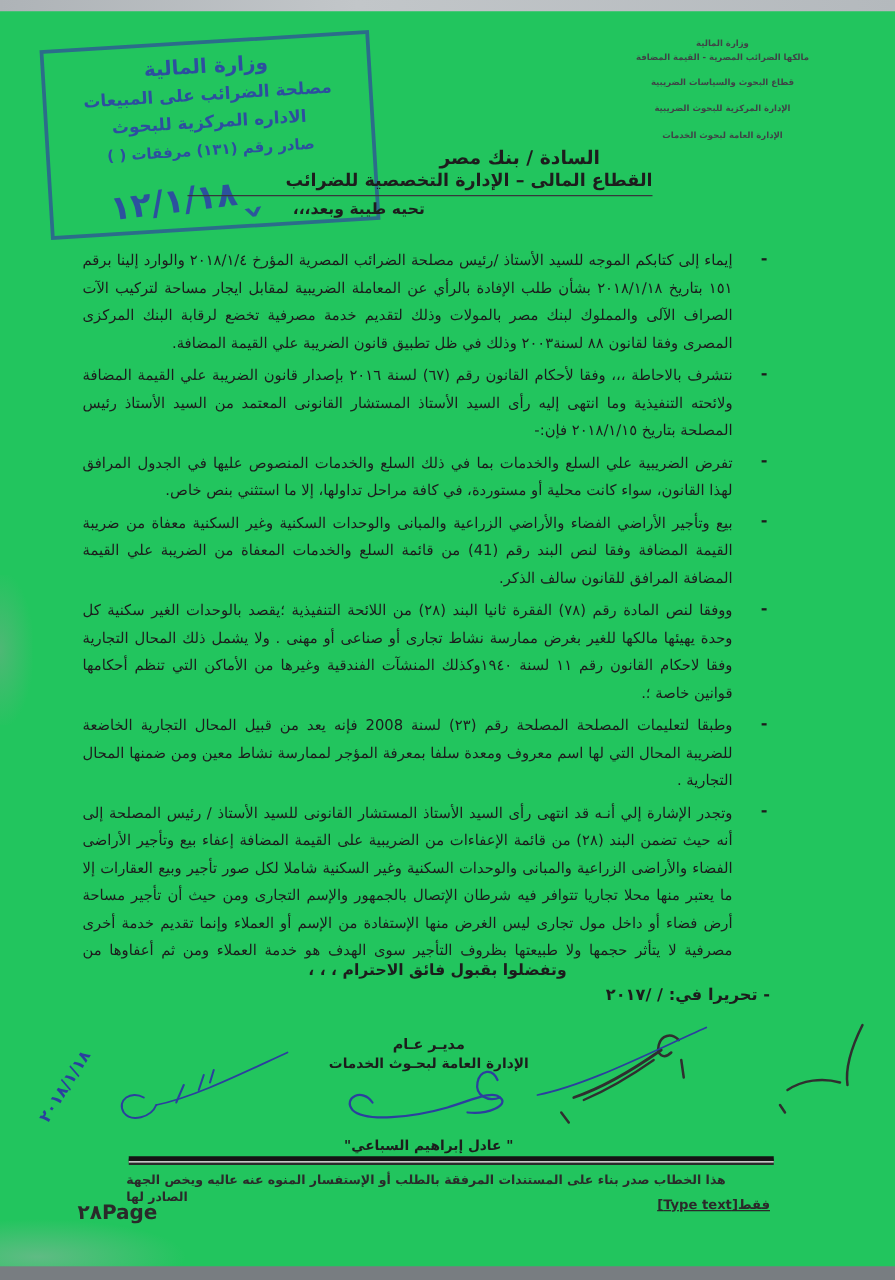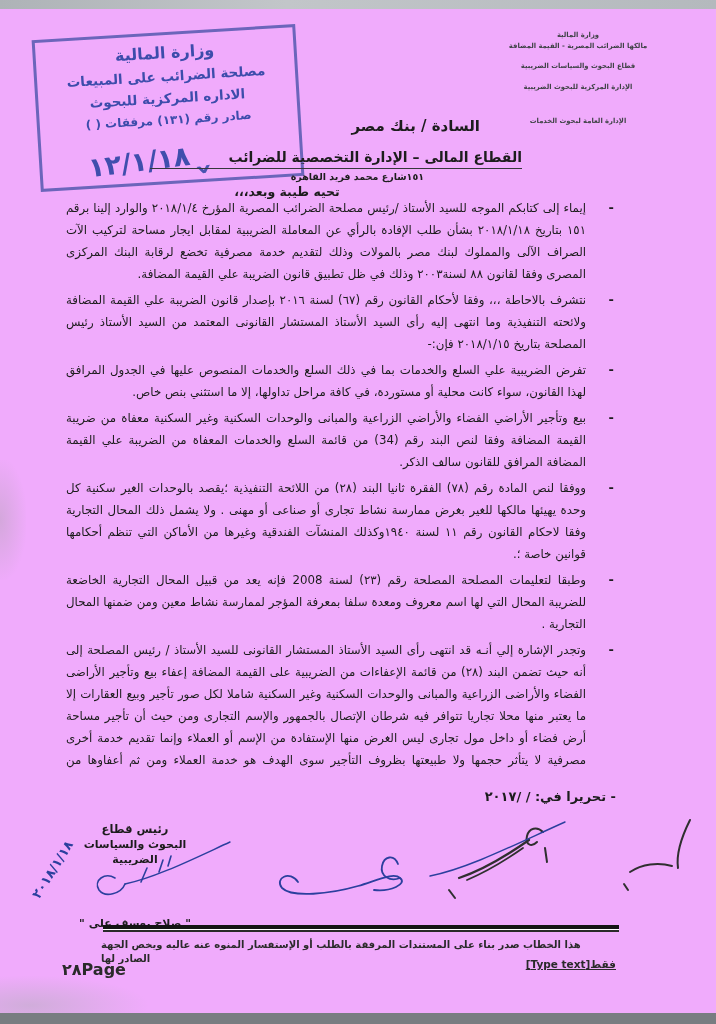--- a/index.html
+++ b/index.html
@@ -1,43 +1,43 @@
 <!DOCTYPE html>
 <html lang="ar"><head>
 <meta charset="utf-8">
 <style>
   html,body{margin:0;padding:0;}
   body{background:#e8e9ea;font-family:"DejaVu Sans",sans-serif;}
-  #page{position:relative;width:716px;height:1024px;background:#f0abfc;overflow:hidden;}
+  #page{position:relative;width:716px;height:1024px;background:#22c55e;overflow:hidden;}
   .abs{position:absolute;}
   
   .scan-top{left:0;top:0;width:716px;height:9px;background:linear-gradient(90deg,#aeb3b7,#c2c6c9 40%,#b4b9bd);}
   .scan-bottom{left:0;top:1013px;width:716px;height:11px;background:#787d81;}
   .scan-bl{left:0;top:975px;width:150px;height:38px;background:radial-gradient(ellipse at 20% 80%, rgba(170,175,178,.45), rgba(170,175,178,0) 70%);}
   .scan-left{left:0;top:460px;width:26px;height:120px;background:radial-gradient(ellipse at 0% 50%, rgba(160,160,160,.35), rgba(160,160,160,0) 75%);}
   
   .letterhead{right:18px;top:30px;width:240px;text-align:center;color:#3f4346;direction:rtl;}
   .letterhead div{font-size:6.8px;line-height:10px;font-weight:700;}
   .lh1{margin-bottom:1px;}
   .lh2{margin-bottom:10px;}
   .lh3{margin-bottom:11px;}
-  .lh4{margin-bottom:24px;}
+  .lh4{margin-bottom:11px;}
   
   .stamp{left:36px;top:32px;width:264px;height:152px;border:3px solid rgba(48,70,158,.75);transform:rotate(-3.5deg);color:#2e45a5;direction:rtl;text-align:center;padding-top:8px;box-sizing:border-box;opacity:.92;}
   .stamp .s1{font-size:16px;font-weight:700;letter-spacing:1px;}
   .stamp .s2{font-size:13.5px;font-weight:700;margin-top:6px;}
   .stamp .s3{font-size:13.5px;font-weight:700;margin-top:6px;}
   .stamp .s4{font-size:12px;font-weight:700;margin-top:7px;letter-spacing:.5px;}
   .stamp-date{left:88px;top:146px;font-size:27px;font-weight:700;color:#2e45a5;transform:rotate(-7deg);letter-spacing:2px;direction:ltr;opacity:.9;}
   .stamp-tick{left:196px;top:152px;font-size:30px;color:#2e45a5;transform:rotate(-100deg);font-weight:700;opacity:.85;}
   
   .recipient{left:150px;top:116px;width:372px;direction:rtl;color:#1d1d1d;}
   .r1{font-size:15px;font-weight:700;padding-left:40px;text-align:center;}
   .r1w{text-align:right;padding-right:42px;}
-  .r2{font-size:14px;font-weight:700;text-align:right;border-bottom:1.6px solid #35383b;padding-bottom:3px;margin-top:14px;}
+  .r2{font-size:14px;font-weight:700;text-align:right;border-bottom:1.6px solid #35383b;padding-bottom:3px;margin-top:2px;}
   .r3{font-size:9.5px;font-weight:700;text-align:right;padding-right:98px;margin-top:2px;}
   .r4{font-size:12.5px;font-weight:700;text-align:center;padding-right:98px;margin-top:2px;}
   
   .body-list{left:66px;top:197px;width:548px;height:578px;overflow:hidden;direction:rtl;color:#1c1c1c;}
   .body-list ul{list-style:none;margin:0;padding:0;}
   .body-list li{display:flex;margin-bottom:4px;}
   .dash{flex:0 0 22px;font-weight:700;font-size:13px;line-height:22px;text-align:right;padding-left:6px;}
   .ptext{flex:1;font-size:11.8px;font-weight:400;line-height:22px;text-align:justify;}
   
   .closing{left:230px;top:768px;width:240px;text-align:center;font-size:12.5px;font-weight:700;color:#1c1c1c;direction:rtl;}
@@ -82,84 +82,84 @@
     <div class="s2">مصلحة الضرائب على المبيعات</div>
     <div class="s3">الاداره المركزية للبحوث</div>
     <div class="s4">صادر رقم (١٣١) مرفقات (     )</div>
   </div>
   <div class="abs stamp-tick">‹</div>
   <div class="abs stamp-date">١٢/١/١٨</div>
 
   <div class="abs recipient">
     <div class="r1w"><span class="r1">السادة / بنك مصر</span></div>
     <div class="r2">القطاع المالى – الإدارة التخصصية للضرائب</div>
-    <div class="r3">١٥١شارع محمد فريد القاهرة</div>
     <div class="r4">تحيه طيبة وبعد،،،</div>
   </div>
 
   <div class="abs body-list">
     <ul>
       <li>
           <span class="dash">-</span>
           <span class="ptext">إيماء إلى كتابكم الموجه للسيد الأستاذ /رئيس مصلحة الضرائب المصرية المؤرخ ٢٠١٨/١/٤ والوارد إلينا برقم ١٥١ بتاريخ ٢٠١٨/١/١٨ بشأن طلب الإفادة بالرأي عن المعاملة الضريبية لمقابل ايجار مساحة لتركيب الآت الصراف الآلى والمملوك لبنك مصر بالمولات وذلك لتقديم خدمة مصرفية تخضع لرقابة البنك المركزى المصرى وفقا لقانون ٨٨ لسنة٢٠٠٣  وذلك في ظل تطبيق قانون الضريبة علي القيمة المضافة.</span>
         </li>
       <li>
           <span class="dash">-</span>
           <span class="ptext">نتشرف بالاحاطة ،،، وفقا لأحكام القانون رقم (٦٧) لسنة ٢٠١٦ بإصدار قانون الضريبة علي القيمة المضافة ولائحته التنفيذية وما انتهى إليه رأى السيد الأستاذ المستشار القانونى المعتمد من السيد الأستاذ رئيس المصلحة بتاريخ ٢٠١٨/١/١٥ فإن:-</span>
         </li>
       <li>
           <span class="dash">-</span>
           <span class="ptext">تفرض الضريبية علي السلع والخدمات بما في ذلك السلع والخدمات المنصوص عليها في الجدول المرافق لهذا القانون، سواء كانت محلية أو مستوردة، في كافة مراحل تداولها، إلا ما استثني بنص خاص.</span>
         </li>
       <li>
           <span class="dash">-</span>
-          <span class="ptext">بيع وتأجير الأراضي الفضاء والأراضي الزراعية والمبانى والوحدات السكنية وغير السكنية معفاة من ضريبة القيمة المضافة وفقا لنص البند رقم (34) من قائمة السلع والخدمات المعفاة من الضريبة  علي القيمة المضافة المرافق للقانون سالف الذكر.</span>
+          <span class="ptext">بيع وتأجير الأراضي الفضاء والأراضي الزراعية والمبانى والوحدات السكنية وغير السكنية معفاة من ضريبة القيمة المضافة وفقا لنص البند رقم (41) من قائمة السلع والخدمات المعفاة من الضريبة  علي القيمة المضافة المرافق للقانون سالف الذكر.</span>
         </li>
       <li>
           <span class="dash">-</span>
           <span class="ptext">ووفقا لنص المادة رقم (٧٨) الفقرة ثانيا البند (٢٨) من اللائحة التنفيذية ؛يقصد بالوحدات الغير سكنية كل وحدة يهيئها مالكها للغير بغرض ممارسة نشاط تجارى أو صناعى أو مهنى . ولا يشمل ذلك المحال التجارية وفقا لاحكام القانون رقم ١١ لسنة ١٩٤٠وكذلك المنشآت الفندقية وغيرها من الأماكن التي تنظم أحكامها قوانين خاصة ؛.</span>
         </li>
       <li>
           <span class="dash">-</span>
           <span class="ptext">وطبقا لتعليمات المصلحة المصلحة رقم (٢٣) لسنة 2008 فإنه يعد من قبيل المحال التجارية الخاضعة للضريبة المحال التي لها اسم معروف ومعدة سلفا بمعرفة المؤجر لممارسة نشاط معين ومن ضمنها المحال التجارية .</span>
         </li>
       <li>
           <span class="dash">-</span>
           <span class="ptext">وتجدر الإشارة إلي أنـه قد انتهى رأى السيد الأستاذ المستشار القانونى للسيد الأستاذ / رئيس المصلحة إلى أنه حيث تضمن البند (٢٨) من قائمة الإعفاءات من الضريبية على القيمة المضافة إعفاء بيع وتأجير الأراضى الفضاء والأراضى الزراعية والمبانى والوحدات السكنية وغير السكنية شاملا لكل صور تأجير وبيع العقارات إلا ما يعتبر منها محلا تجاريا تتوافر فيه شرطان الإتصال بالجمهور والإسم التجارى ومن حيث أن تأجير مساحة أرض فضاء أو داخل مول تجارى ليس الغرض منها الإستفادة من الإسم أو العملاء وإنما  تقديم خدمة أخرى مصرفية لا يتأثر حجمها ولا طبيعتها بظروف التأجير سوى الهدف هو خدمة العملاء ومن ثم أعفاوها من الضريبية على القيمة المضافة .</span>
         </li>
     </ul>
   </div>
 
+  <div class="abs closing">وتفضلوا بقبول فائق الاحترام ، ، ،</div>
   <div class="abs dateline">- تحريرا في: /    /٢٠١٧</div>
 
   <svg class="abs" style="left:612px;top:806px;" width="100" height="100" viewBox="0 0 100 100">
     <path d="M78,14 C70,30 64,48 66,62" stroke="#2f2f2f" stroke-width="2" fill="none" stroke-linecap="round"></path>
     <path d="M18,66 C30,58 46,56 60,60" stroke="#2f2f2f" stroke-width="2" fill="none" stroke-linecap="round"></path>
     <path d="M12,78 l4,6" stroke="#2f2f2f" stroke-width="2" fill="none" stroke-linecap="round"></path>
   </svg>
 
   <svg class="abs" style="left:425px;top:818px;" width="130" height="95" viewBox="0 0 130 95">
     <path d="M118,14 C112,8 104,10 102,18 C100,26 106,30 112,24" stroke="#2f2f2f" stroke-width="2" fill="none" stroke-linecap="round"></path>
     <path d="M104,22 C84,36 58,52 34,60" stroke="#2f2f2f" stroke-width="2.2" fill="none" stroke-linecap="round"></path>
     <path d="M98,30 C78,44 56,56 42,62" stroke="#2f2f2f" stroke-width="1.8" fill="none" stroke-linecap="round"></path>
     <path d="M120,30 l2,14" stroke="#2f2f2f" stroke-width="2" fill="none" stroke-linecap="round"></path>
     <path d="M24,72 l6,8" stroke="#2f2f2f" stroke-width="2" fill="none" stroke-linecap="round"></path>
   </svg>
 
+  <div class="abs sig sig-mid">
+    <div class="t">مديـر عـام</div>
+    <div class="st">الإدارة العامة لبحـوث الخدمات</div>
+    <div class="n">" عادل إبراهيم السباعي"</div>
+  </div>
   <svg class="abs" style="left:270px;top:820px;" width="300" height="90" viewBox="0 0 300 90">
     <path d="M295,2 C250,22 200,48 160,56" stroke="#2b3f9e" stroke-width="1.4" fill="none" stroke-linecap="round"></path>
     <path d="M128,44 C124,34 114,36 112,46 C110,56 120,62 130,58" stroke="#2b3f9e" stroke-width="1.8" fill="none" stroke-linecap="round"></path>
     <path d="M28,62 C20,50 4,58 12,68 C22,78 60,74 88,66 C108,60 124,52 130,58 C138,64 120,72 104,70" stroke="#2b3f9e" stroke-width="1.8" fill="none" stroke-linecap="round"></path>
   </svg>
 
-  <div class="abs sig sig-right">
-    <div class="t">رئيس قطاع</div>
-    <div class="st">البحوث والسياسات الضريبية</div>
-    <div class="n">" صلاح يوسف على "</div>
-  </div>
   <svg class="abs" style="left:55px;top:838px;" width="180" height="85" viewBox="0 0 180 85">
     <path d="M175,4 C140,20 100,40 70,46" stroke="#2b3f9e" stroke-width="1.4" fill="none" stroke-linecap="round"></path>
     <path d="M92,30 l-6,14" stroke="#2b3f9e" stroke-width="1.6" fill="none" stroke-linecap="round"></path>
     <path d="M60,40 C50,34 38,42 44,52 C50,60 66,56 70,46" stroke="#2b3f9e" stroke-width="1.6" fill="none" stroke-linecap="round"></path>
     <path d="M108,22 l-4,12 M116,18 l-3,10" stroke="#2b3f9e" stroke-width="1.6" fill="none" stroke-linecap="round"></path>
   </svg>
   <div class="abs hand-date">٢٠١٨/١/١٨</div>
 
   <div class="abs rule"></div>
   <div class="abs fnote">هذا الخطاب صدر بناء على المستندات المرفقة بالطلب أو الإستفسار المنوه عنه عاليه ويخص الجهة الصادر لها</div>

